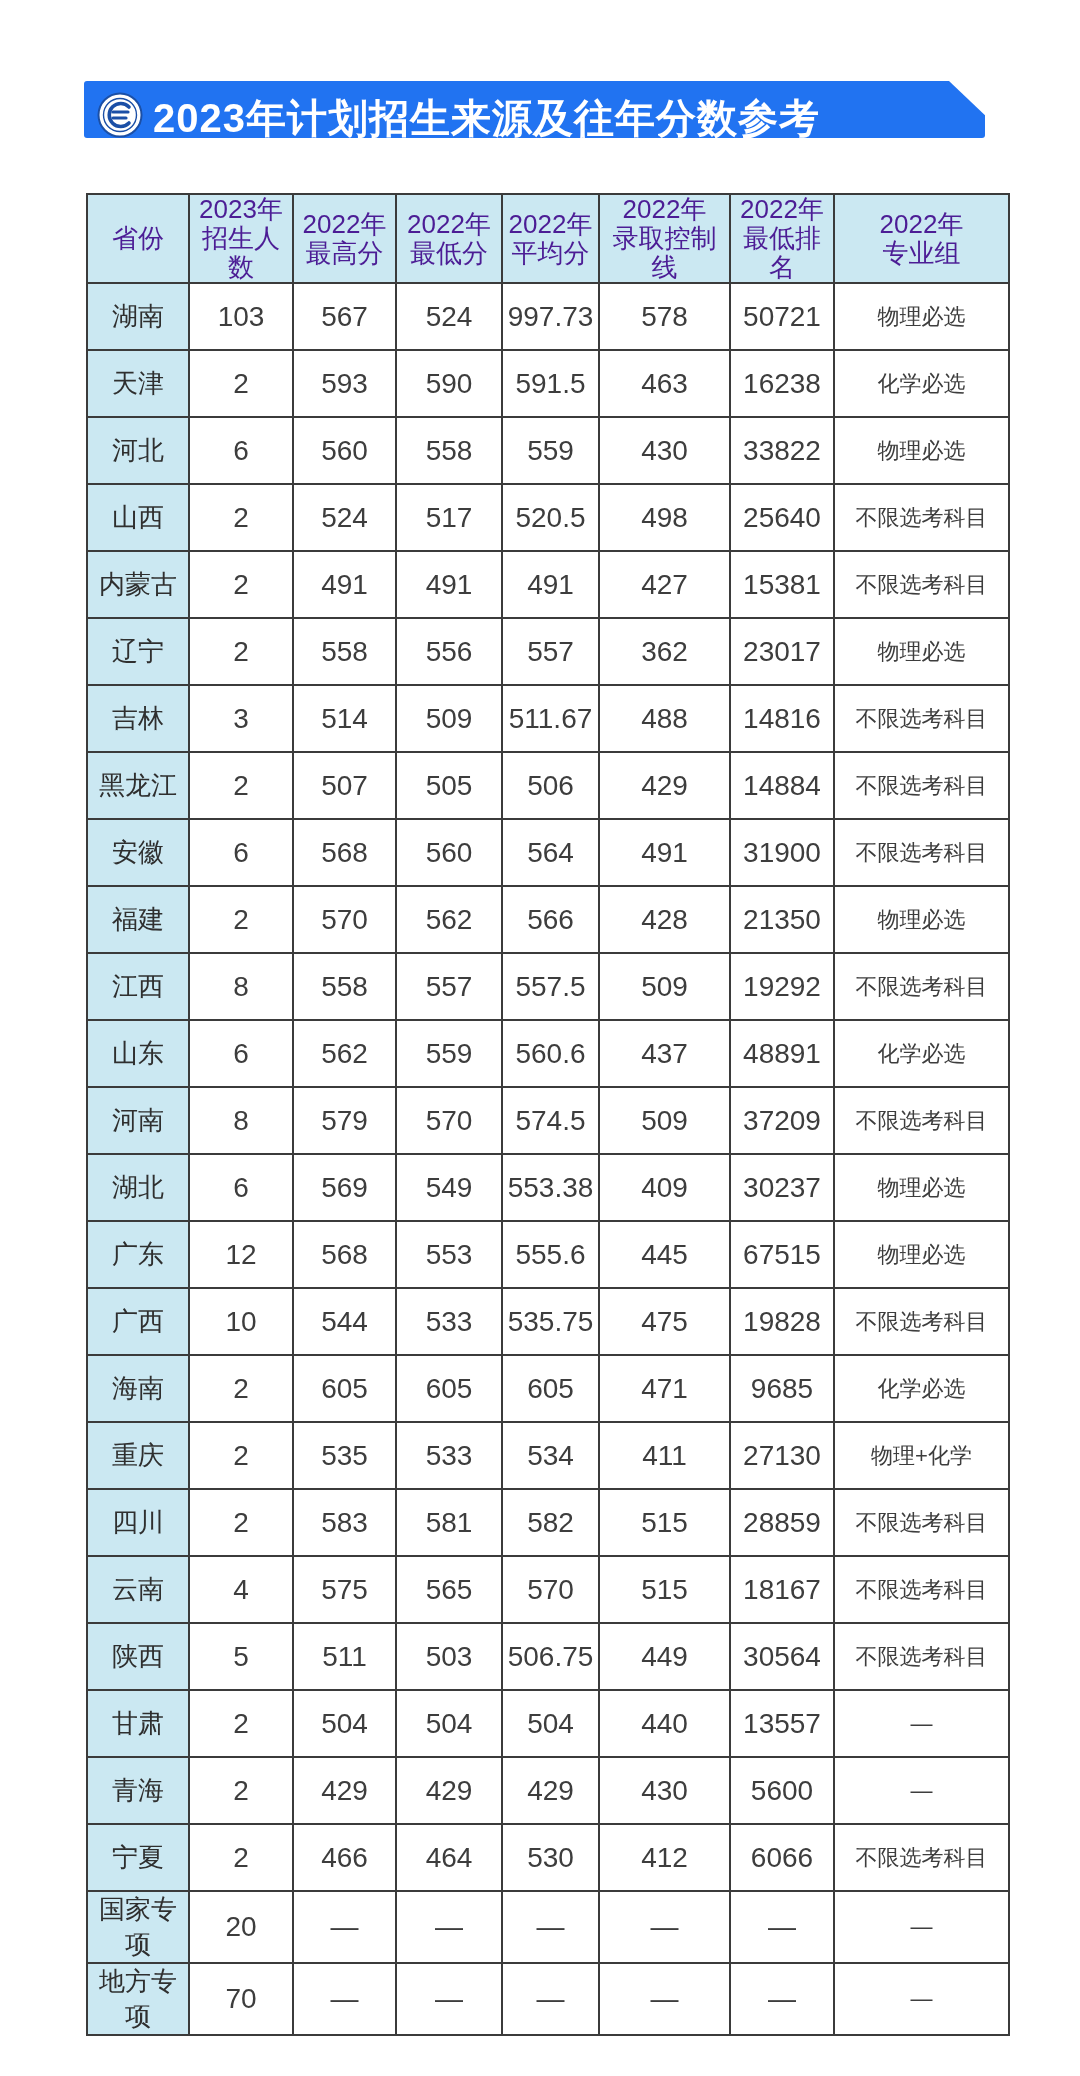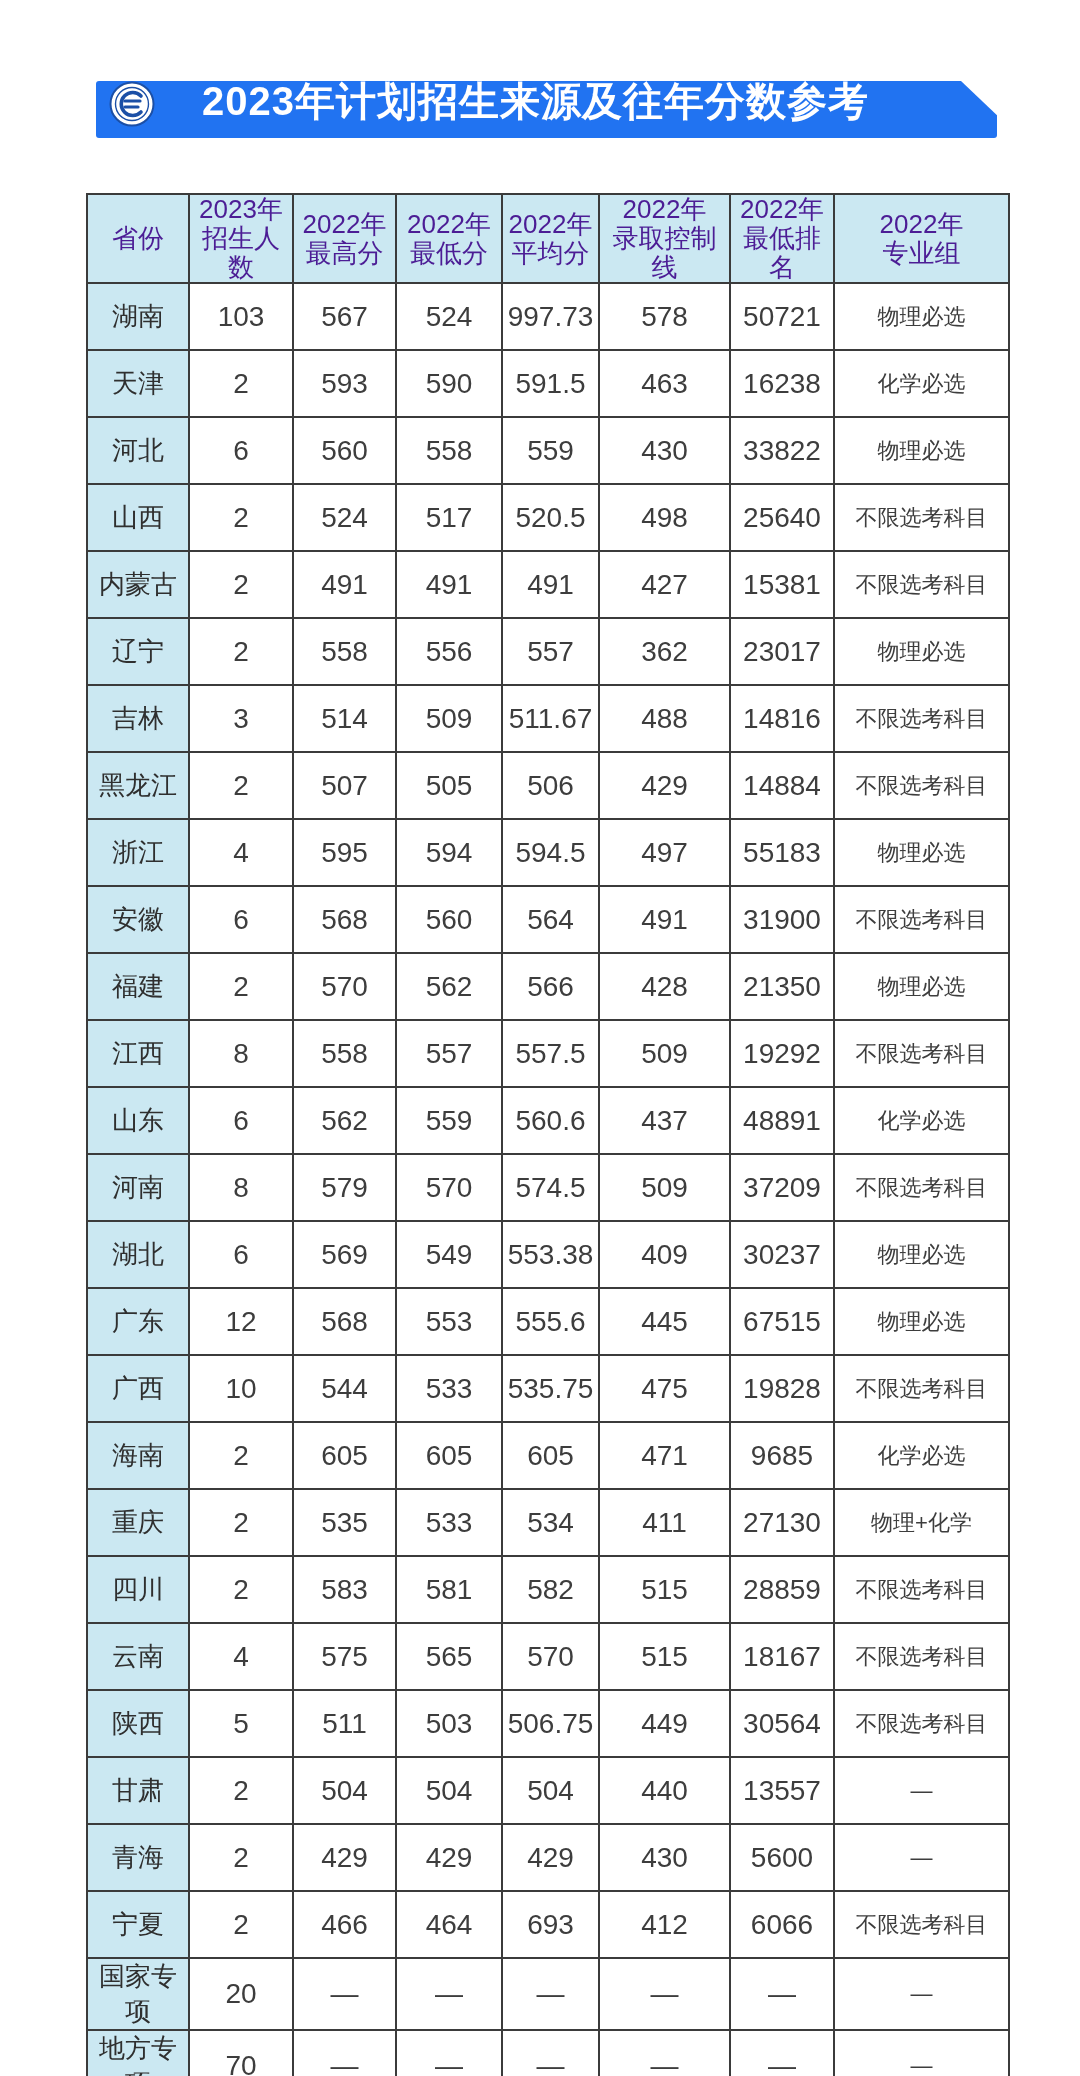--- a/index.html
+++ b/index.html
@@ -6,26 +6,25 @@
   body{
     width:1080px;height:2076px;background:#ffffff;
     font-family:"Liberation Sans","DejaVu Sans",sans-serif;
     color:#3d3d3d;
     -webkit-font-smoothing:antialiased;
   }
   .page{position:relative;width:1080px;height:2076px;overflow:hidden;}
 
   
   .banner{
-    position:absolute;left:96px;top:81px;width:901px;height:57px;
+    position:absolute;left:84px;top:81px;width:901px;height:57px;
     background:var(--banner-blue,#2173f1);
-    display:flex;align-items:flex-start;
+    display:flex;align-items:flex-end;
     clip-path:polygon(0 0, calc(100% - 36px) 0, 100% 60%, 100% 100%, 0 100%);
     border-radius:3px;
-    gap:37px;
   }
   .banner .logo{
     width:46px;height:46px;margin-left:13px;flex:0 0 auto;
     display:flex;align-items:center;justify-content:center;
   }
   .banner h1{
     margin:0 0 0 10px;
     font-size:40px;font-weight:bold;color:#ffffff;
     letter-spacing:1px;white-space:nowrap;line-height:1;
   }
@@ -188,30 +187,20 @@
           <td class="province">黑龙江</td>
           <td>2</td>
           <td>507</td>
           <td>505</td>
           <td>506</td>
           <td>429</td>
           <td>14884</td>
           <td class="group">不限选考科目</td>
         </tr>
         <tr>
-          <td class="province">浙江</td>
-          <td>4</td>
-          <td>595</td>
-          <td>594</td>
-          <td>594.5</td>
-          <td>497</td>
-          <td>55183</td>
-          <td class="group">物理必选</td>
-        </tr>
-        <tr>
           <td class="province">安徽</td>
           <td>6</td>
           <td>568</td>
           <td>560</td>
           <td>564</td>
           <td>491</td>
           <td>31900</td>
           <td class="group">不限选考科目</td>
         </tr>
         <tr>
@@ -352,21 +341,21 @@
           <td>429</td>
           <td>430</td>
           <td>5600</td>
           <td class="group">—</td>
         </tr>
         <tr>
           <td class="province">宁夏</td>
           <td>2</td>
           <td>466</td>
           <td>464</td>
-          <td>693</td>
+          <td>530</td>
           <td>412</td>
           <td>6066</td>
           <td class="group">不限选考科目</td>
         </tr>
         <tr>
           <td class="province">国家专项</td>
           <td>20</td>
           <td>—</td>
           <td>—</td>
           <td>—</td>

